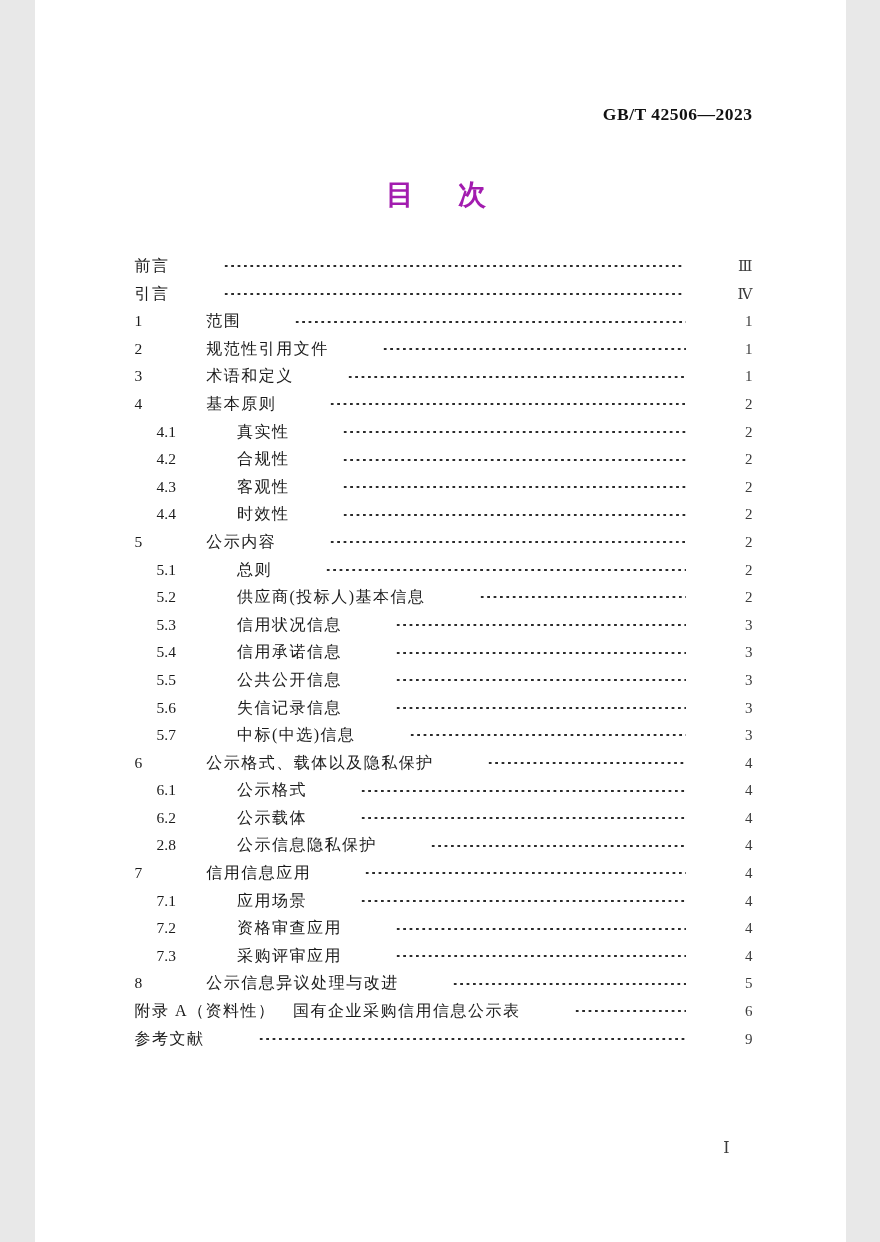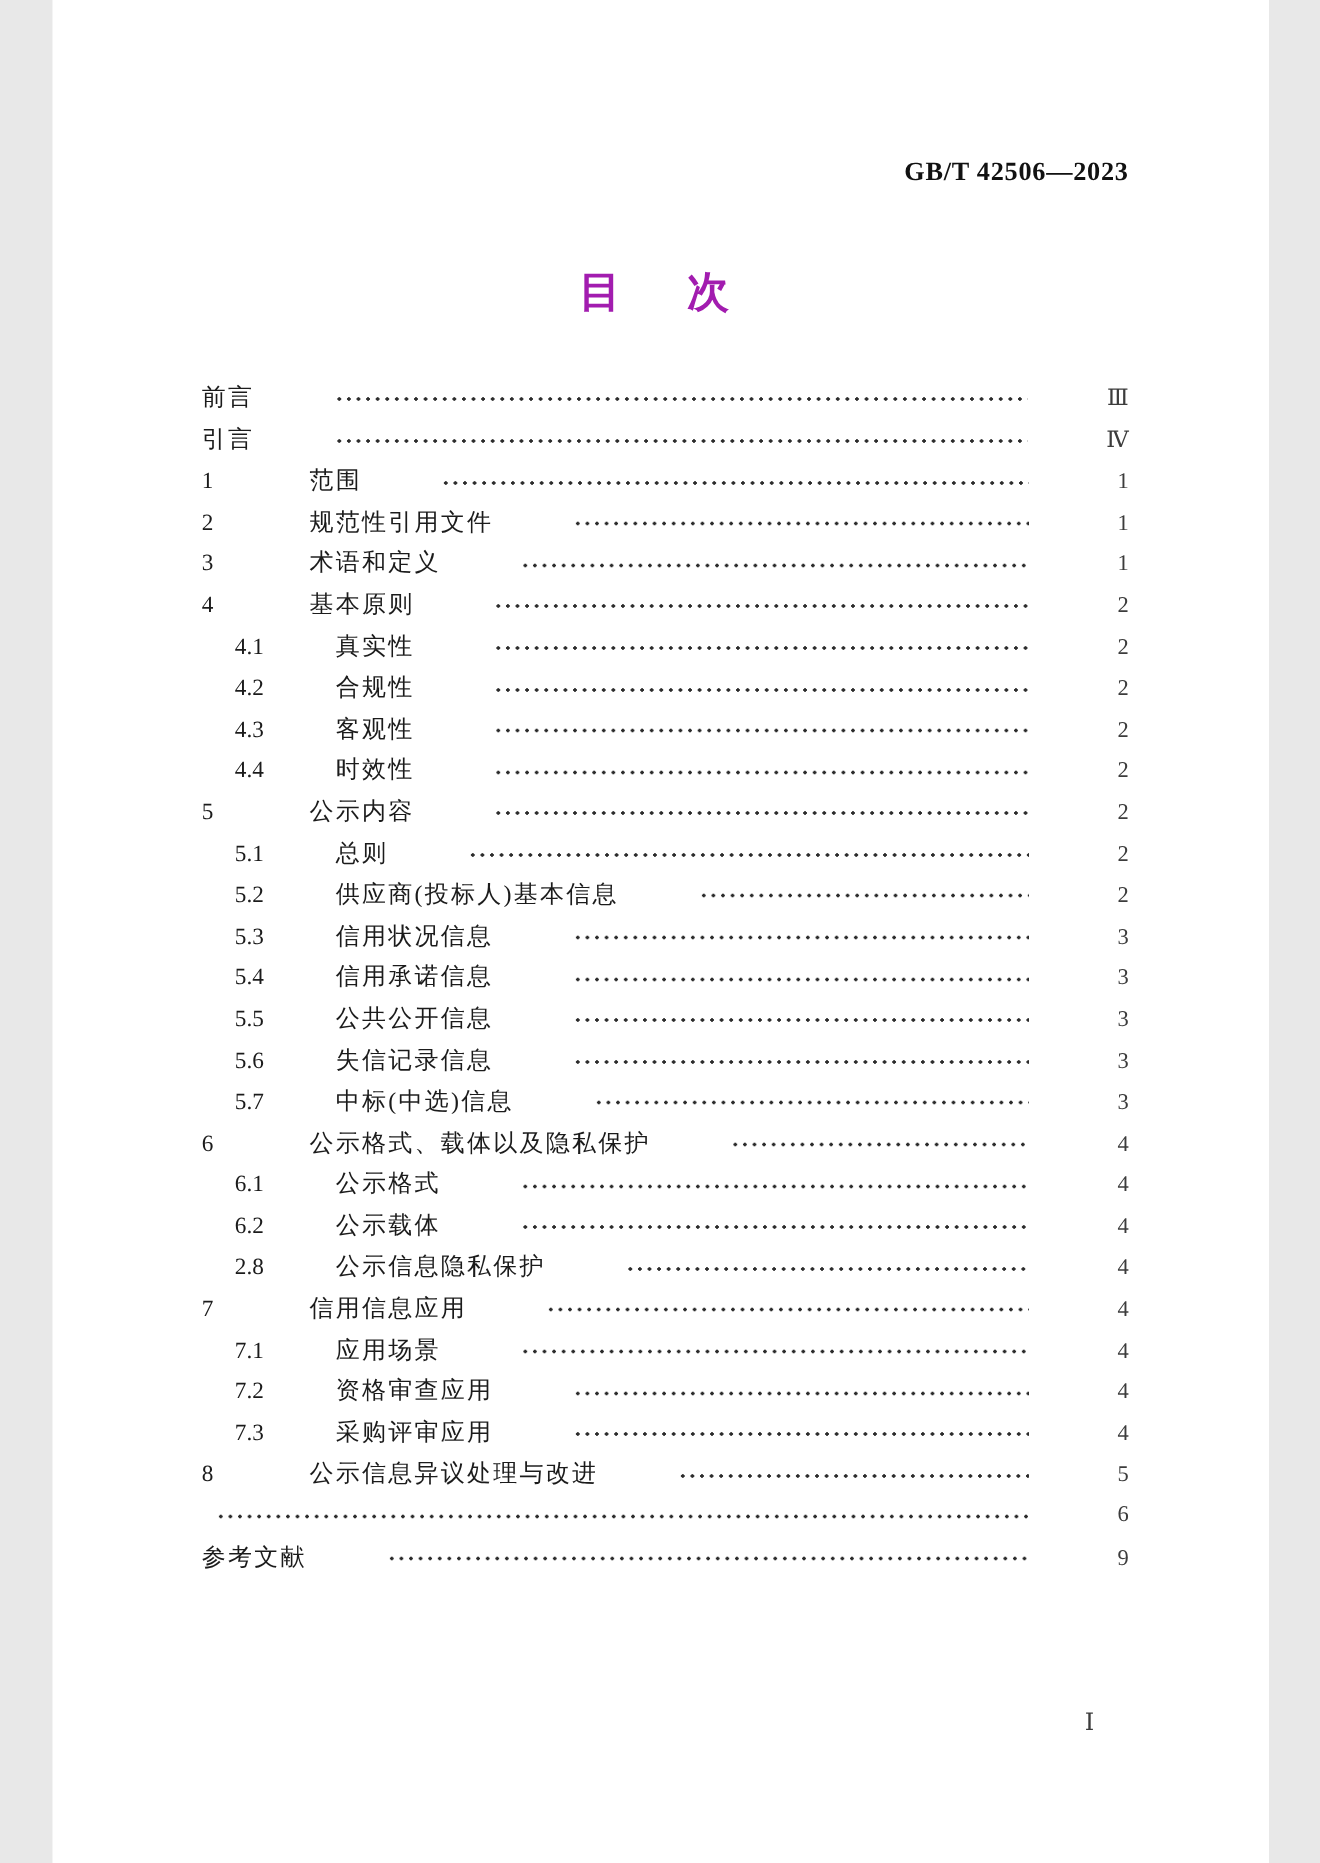--- a/index.html
+++ b/index.html
@@ -57,21 +57,21 @@
   .toc-row.level-1 {
     padding-left: 22px;
   }
   .toc-num {
     font-family: "Liberation Serif", "DejaVu Serif", serif;
     font-size: 15.5px;
     margin-right: 20px;
     color: #1b1b1b;
   }
   .level-1 .toc-num {
-    margin-right: 4px;
+    margin-right: 17px;
   }
   .toc-label {
     letter-spacing: 1.5px;
     color: #1b1b1b;
   }
   .leader {
     flex: 1;
     height: 1em;
     margin-left: 9px;
     margin-right: 9px;
@@ -292,20 +292,21 @@
 
   <div class="toc-row level-0">
     <span class="toc-num">8</span>
     <span class="toc-label">公示信息异议处理与改进</span>
     <span class="leader"></span>
     <span class="toc-page">5</span>
   </div>
 
   <div class="toc-row level-0">
 
+    <span class="toc-label">附录 A（资料性）　国有企业采购信用信息公示表</span>
     <span class="leader"></span>
     <span class="toc-page">6</span>
   </div>
 
   <div class="toc-row level-0">
 
     <span class="toc-label">参考文献</span>
     <span class="leader"></span>
     <span class="toc-page">9</span>
   </div>

